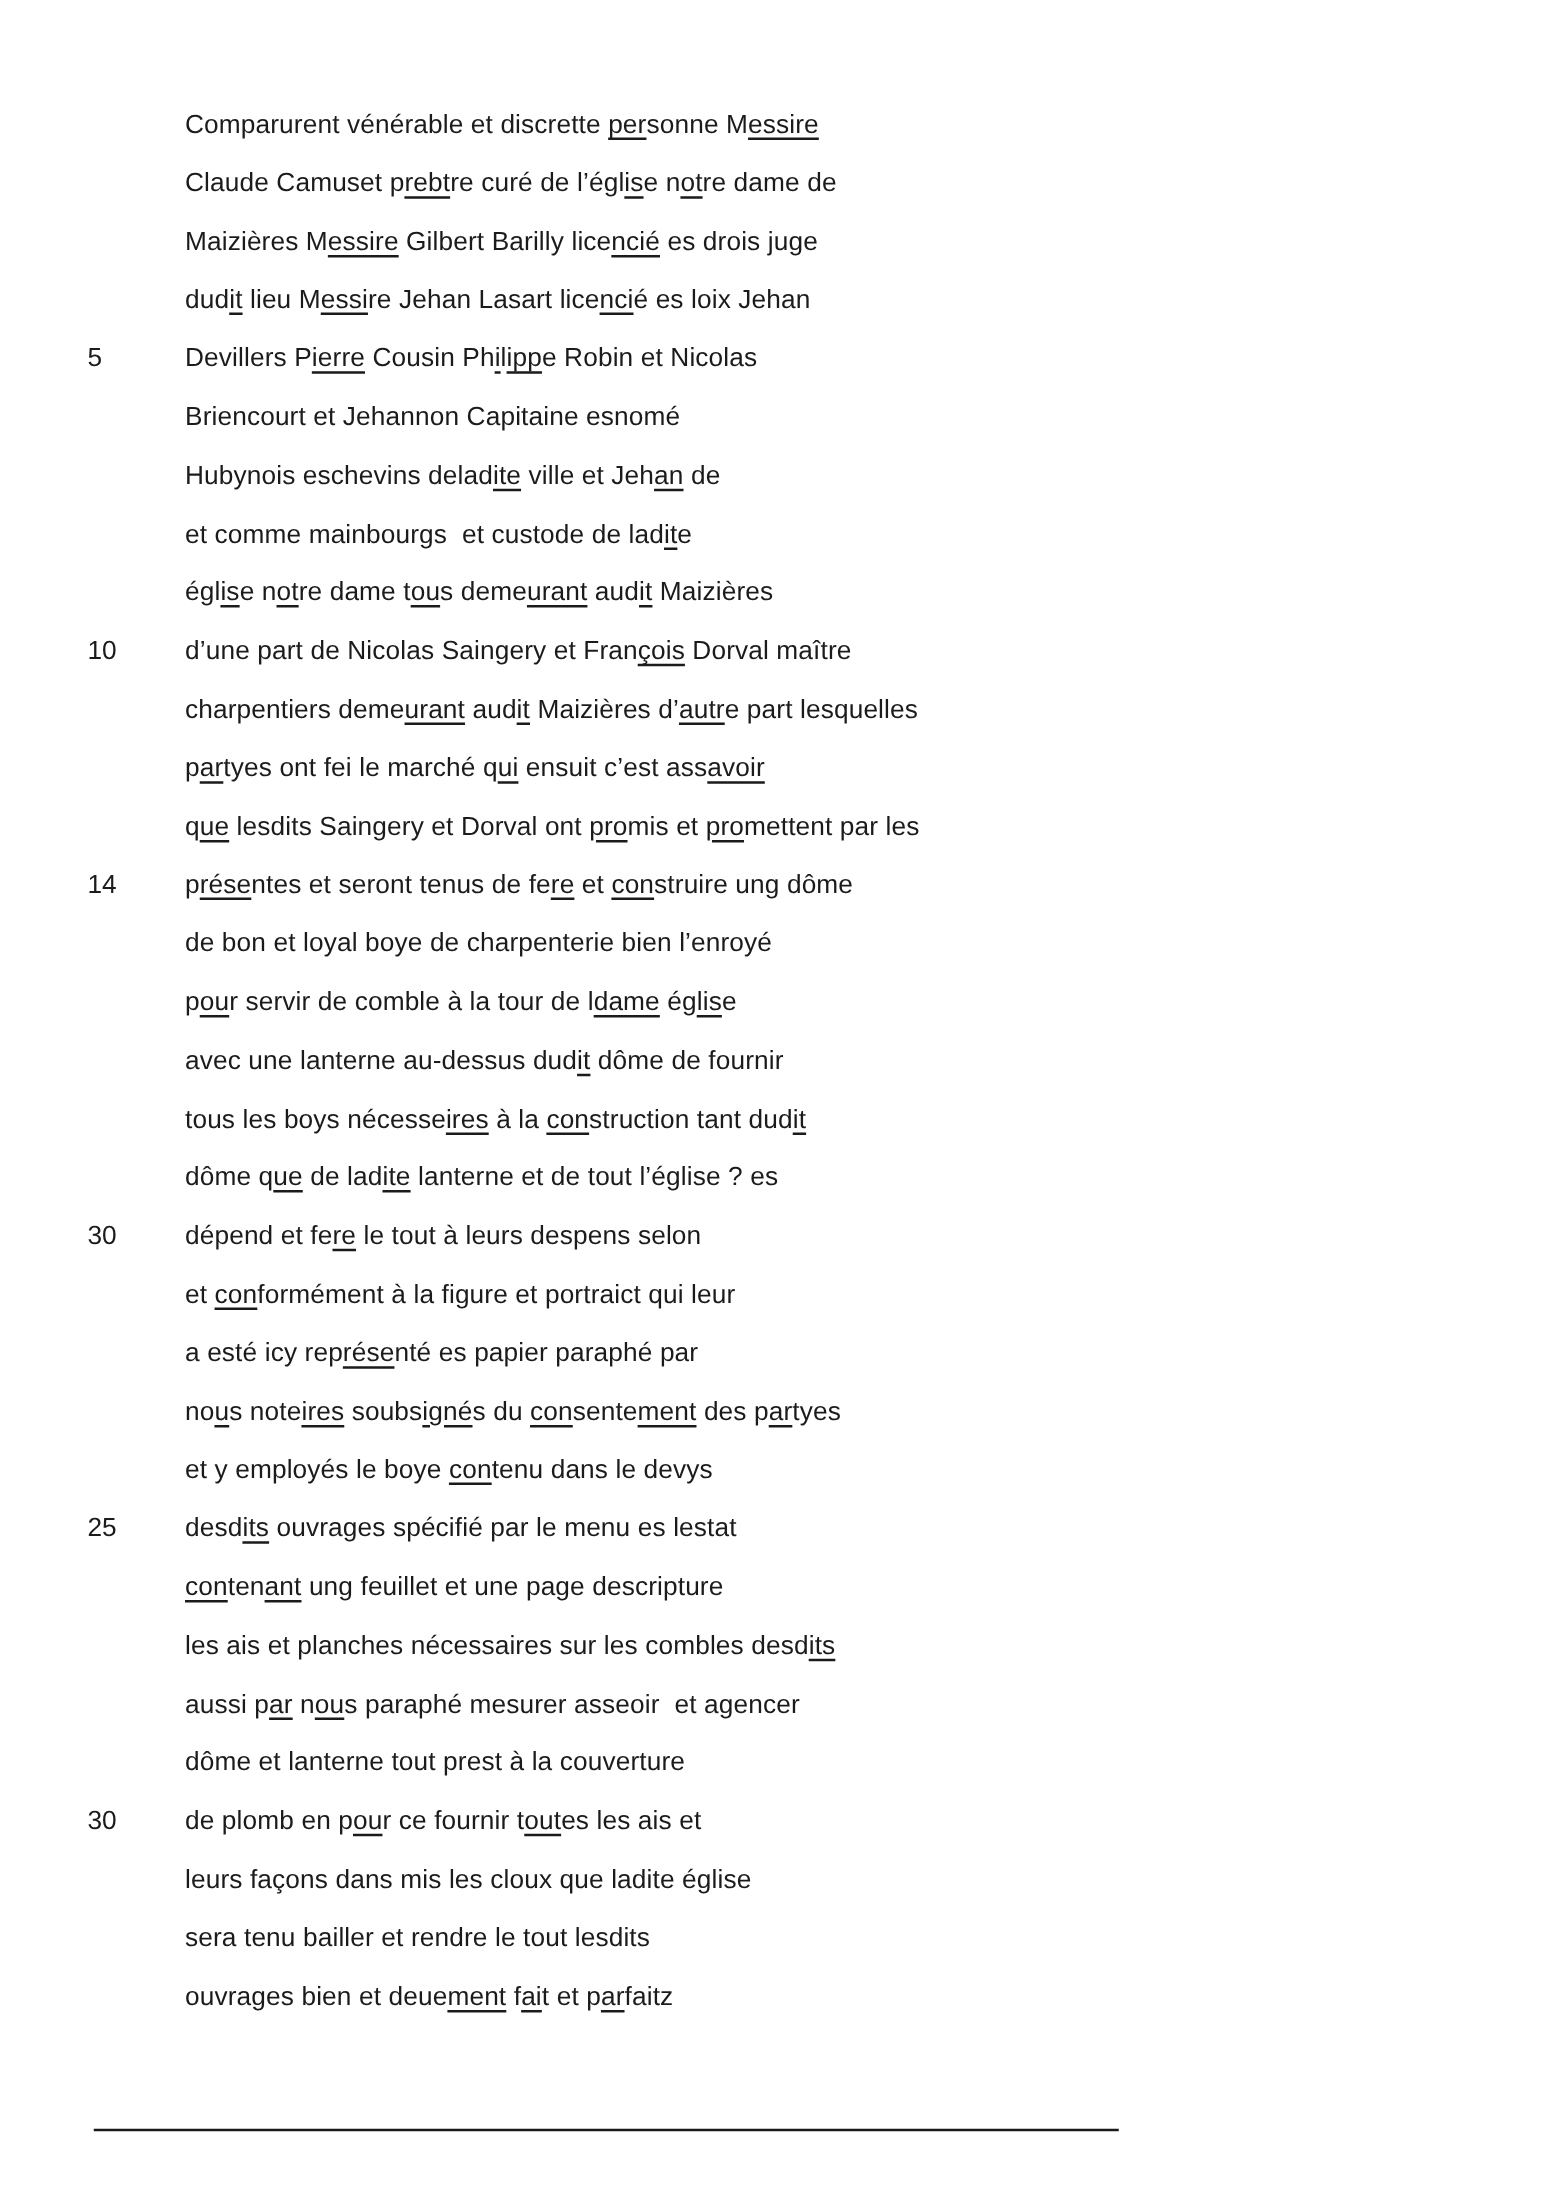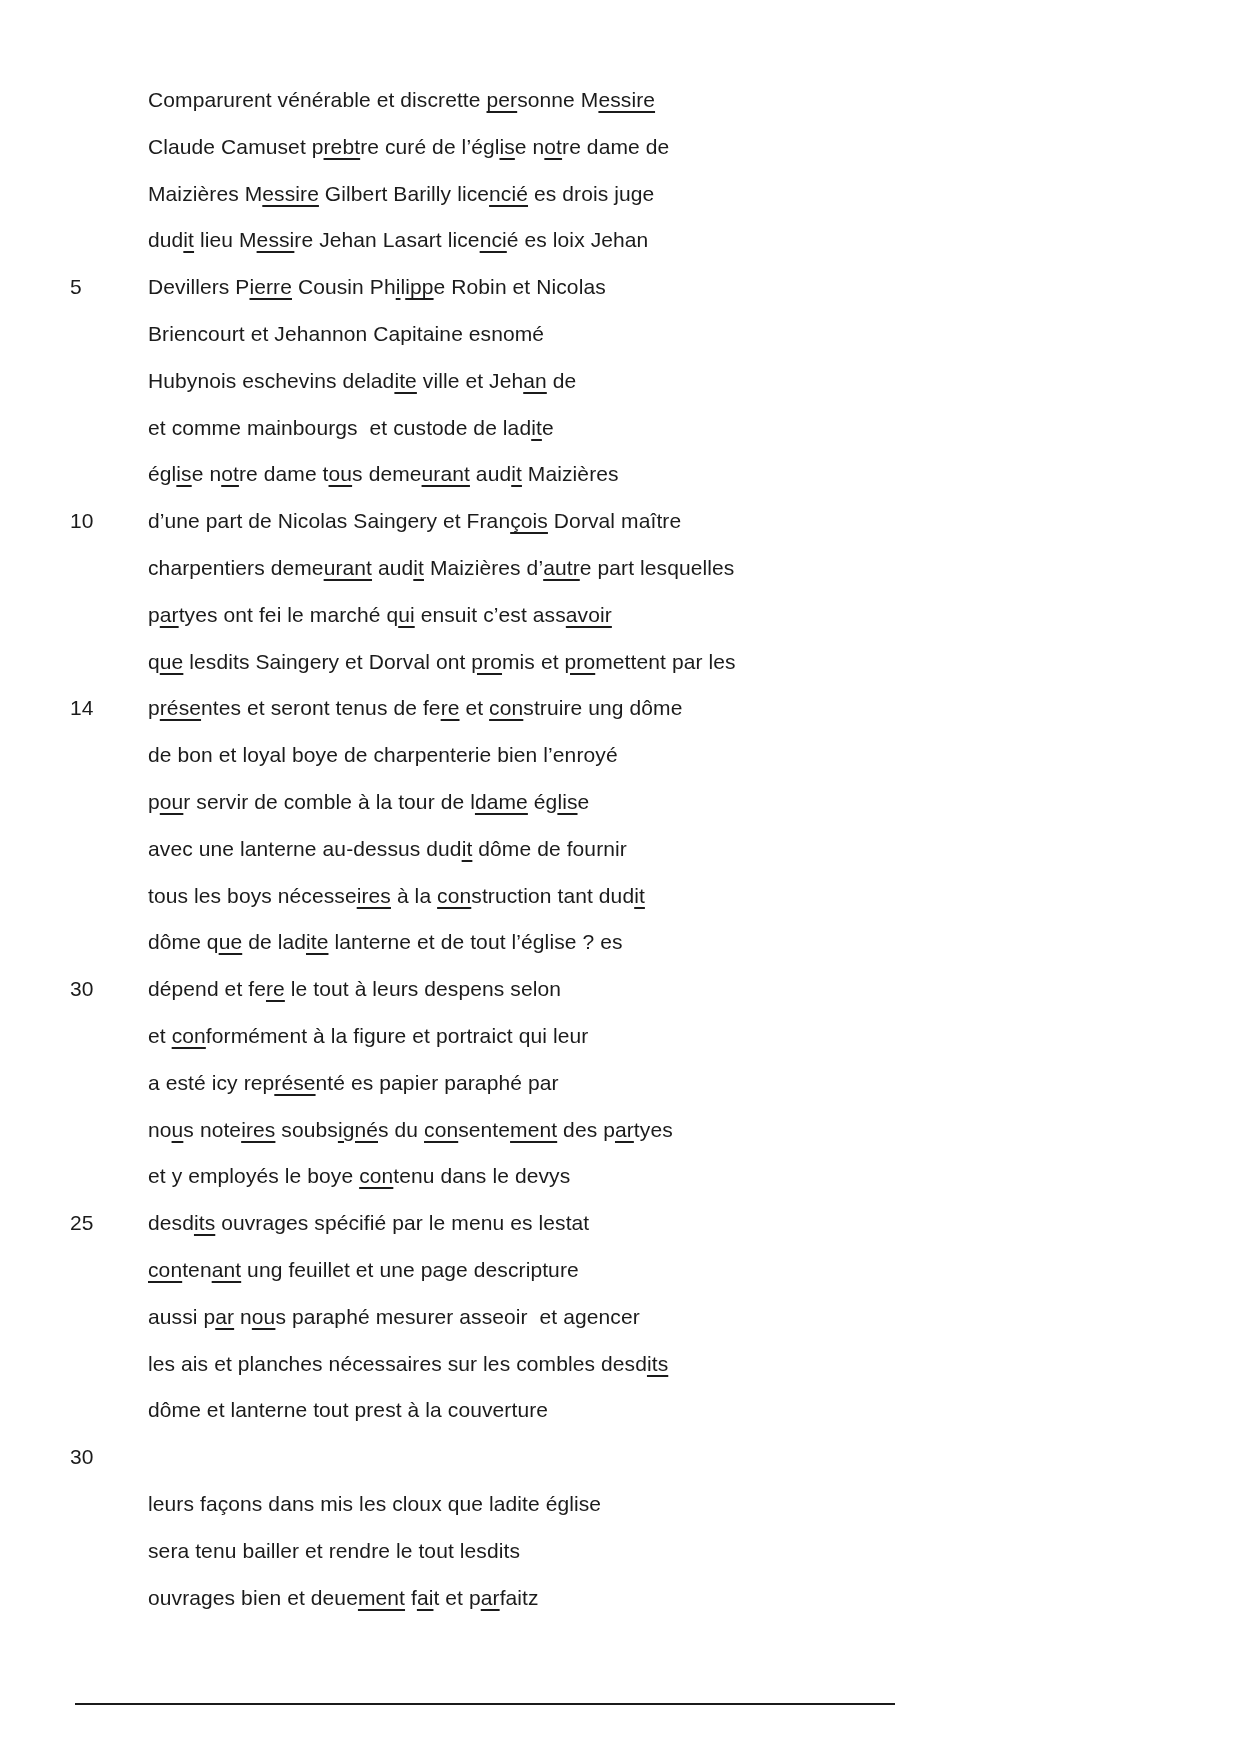--- a/index.html
+++ b/index.html
@@ -189,35 +189,36 @@
         <span class="line-text">desd<u>its</u> ouvrages spécifié par le menu es lestat</span>
       </div>
 
       <div class="line">
         <span class="line-num"></span>
         <span class="line-text"><u>con</u>ten<u>ant</u> ung feuillet et une page descripture</span>
       </div>
 
       <div class="line">
         <span class="line-num"></span>
+        <span class="line-text">les ais et planches nécessaires sur les combles desd<u>its</u></span>
+      </div>
+
+      <div class="line">
+        <span class="line-num"></span>
         <span class="line-text">aussi p<u>ar</u> n<u>ou</u>s paraphé mesurer asseoir  et agencer</span>
       </div>
 
       <div class="line">
         <span class="line-num"></span>
-        <span class="line-text">les ais et planches nécessaires sur les combles desd<u>its</u></span>
-      </div>
-
-      <div class="line">
-        <span class="line-num"></span>
         <span class="line-text">dôme et lanterne tout prest à la couverture</span>
       </div>
 
       <div class="line">
         <span class="line-num">30</span>
+        <span class="line-text">de plomb en p<u>ou</u>r ce fournir t<u>out</u>es les ais et</span>
       </div>
 
       <div class="line">
         <span class="line-num"></span>
         <span class="line-text">leurs façons dans mis les cloux que ladite église</span>
       </div>
 
       <div class="line">
         <span class="line-num"></span>
         <span class="line-text">sera tenu bailler et rendre le tout lesdits</span>

